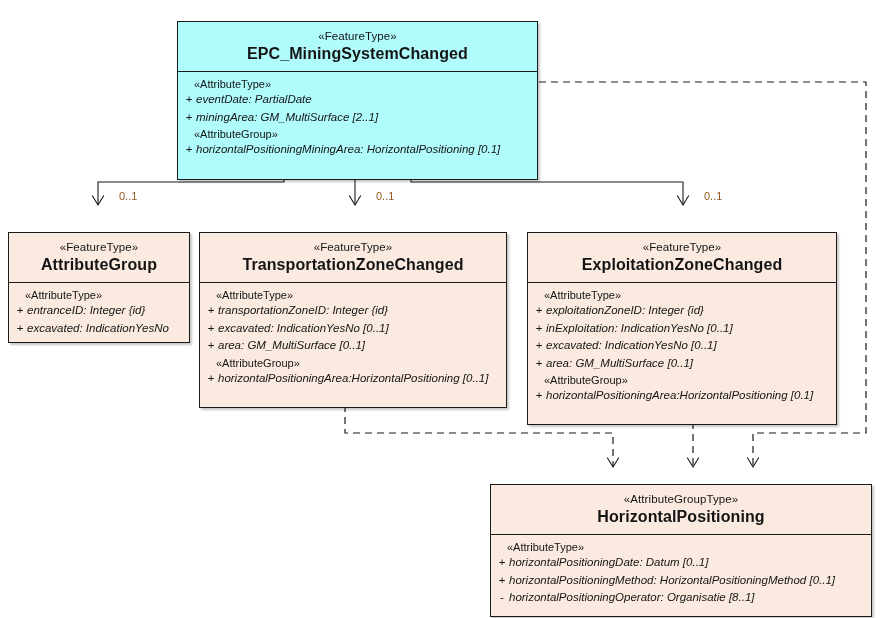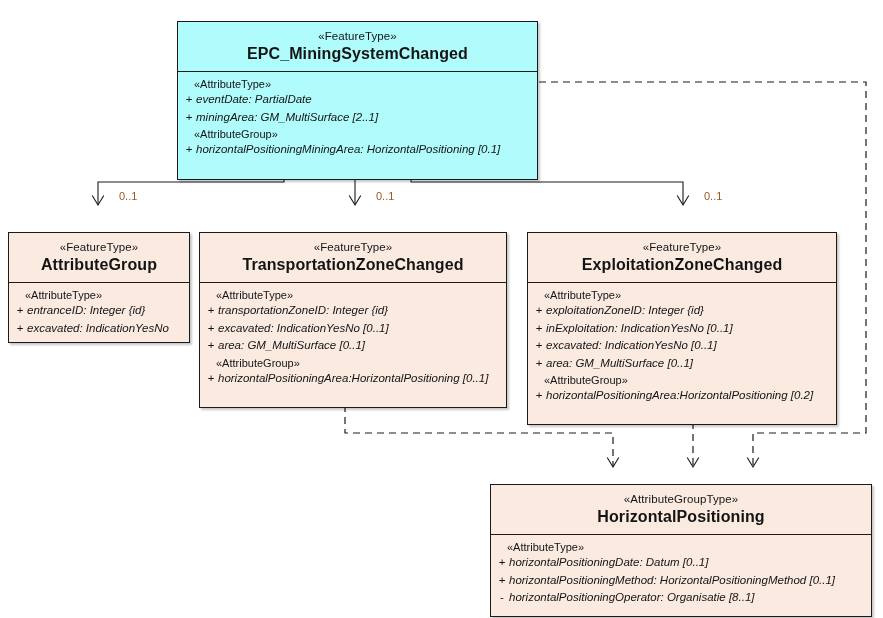--- a/index.html
+++ b/index.html
@@ -239,21 +239,21 @@
         <span class="attr-vis">+</span>
         <span class="attr-text">excavated: IndicationYesNo [0..1]</span>
       </div>
       <div class="attr-row">
         <span class="attr-vis">+</span>
         <span class="attr-text">area: GM_MultiSurface [0..1]</span>
       </div>
       <div class="group-label">«AttributeGroup»</div>
       <div class="attr-row">
         <span class="attr-vis">+</span>
-        <span class="attr-text">horizontalPositioningArea:HorizontalPositioning [0.2]</span>
+        <span class="attr-text">horizontalPositioningArea:HorizontalPositioning [0.1]</span>
       </div>
     </div>
   </div>
 
   <div class="uml-box peach" style="left:490px; top:468px; width:382px; height:133px;">
     <div class="box-header">
       <span class="stereotype">«AttributeGroupType»</span>
       <span class="type-name">HorizontalPositioning</span>
     </div>
     <div class="box-body">

